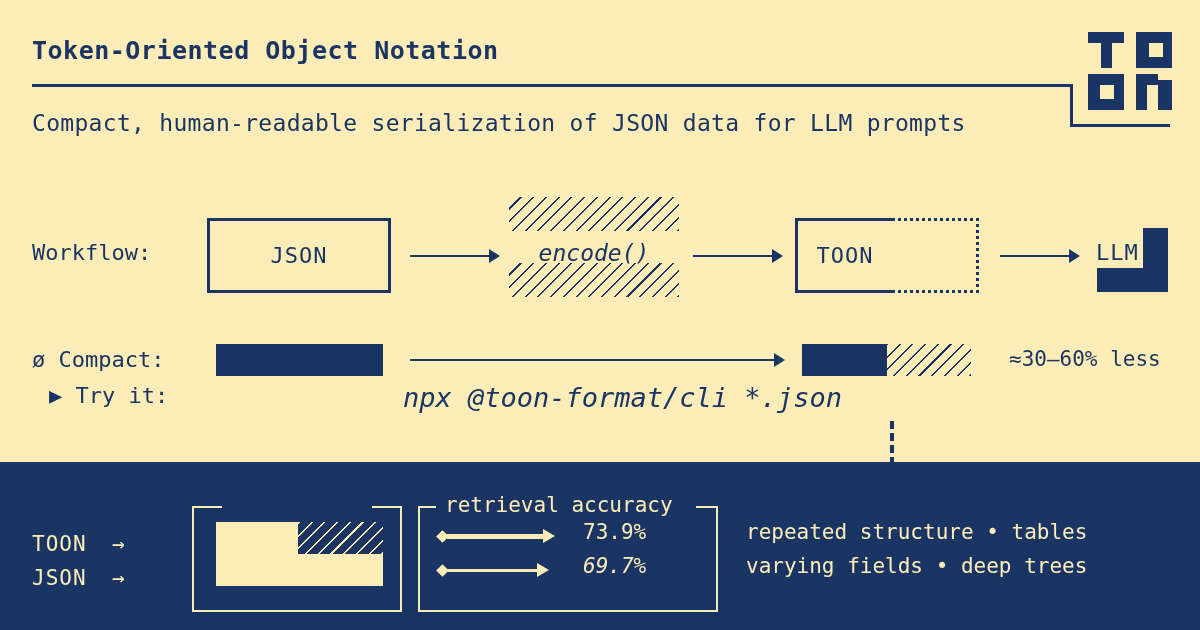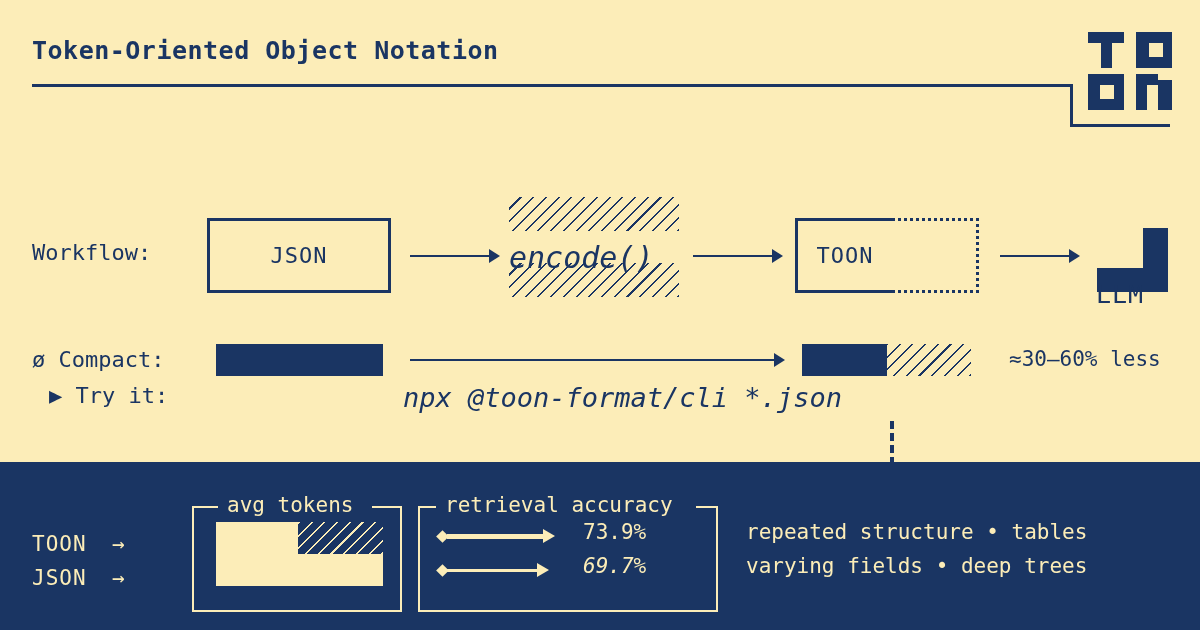--- a/index.html
+++ b/index.html
@@ -152,22 +152,22 @@
     border-top: 7px solid transparent;
     border-bottom: 7px solid transparent;
     border-left: 11px solid #1a3563;
   }
 
   .encode {
     position: absolute;
     left: 509px;
     top: 240px;
     width: 170px;
-    text-align: left;
-    font-size: 30px;
+    text-align: center;
+    font-size: 23px;
     font-style: italic;
     white-space: nowrap;
   }
   .hatch-band {
     position: absolute;
     left: 509px;
     width: 170px;
     height: 34px;
     background-image: repeating-linear-gradient(
       -45deg,
@@ -175,25 +175,24 @@
       rgba(0,0,0,0) 1.5px, rgba(0,0,0,0) 9px
     );
   }
   .hatch-top { top: 197px; }
   .hatch-bot { top: 263px; }
 
   .llm-text {
     position: absolute;
     left: 1096px;
     top: 240px;
-    font-size: 25px;
+    font-size: 22px;
     letter-spacing: 1px;
     z-index: 2;
     white-space: nowrap;
-    margin-top: 40px;
   }
   .llm-corner {
     position: absolute;
     left: 1097px;
     top: 228px;
     width: 71px;
     height: 64px;
   }
   .llm-corner .vbar {
     position: absolute;
@@ -367,20 +366,21 @@
 </style>
 </head>
 <body>
 
 <div id="canvas">
 
   <div class="title">Token-Oriented Object Notation</div>
   <div class="rule-h1"></div>
   <div class="rule-v"></div>
   <div class="rule-h2"></div>
+  <div class="subtitle">Compact, human-readable serialization of JSON data for LLM prompts</div>
 
   <div class="logo">
     <svg width="84" height="78" viewBox="0 0 84 78" xmlns="http://www.w3.org/2000/svg">
 
       <rect x="0" y="0" width="36" height="11" fill="#1a3563"></rect>
       <rect x="13" y="11" width="11" height="25" fill="#1a3563"></rect>
 
       <rect x="48" y="0" width="36" height="36" fill="#1a3563"></rect>
       <rect x="61" y="11" width="14" height="14" fill="#fcedb8"></rect>
 
@@ -446,21 +446,20 @@
   <div class="panel">
 
     <div class="rowlab rowlab-toon">TOON</div>
     <div class="rowarrow" style="top:70px;">→</div>
     <div class="rowlab rowlab-json">JSON</div>
     <div class="rowarrow" style="top:104px;">→</div>
 
     <div class="grp" style="left:192px; top:44px; width:210px;">
       <div class="grp-top" style="left:0; width:28px;"></div>
       <div class="grp-top" style="right:0; width:28px;"></div>
-      <div class="grp-legend" style="left:24px;">avg tokens</div>
     </div>
     <div class="pbar pbar-solid" style="left:216px; top:60px; width:82px;"></div>
     <div class="pbar pbar-hatch" style="left:298px; top:60px; width:85px;"></div>
     <div class="pbar pbar-solid" style="left:216px; top:92px; width:167px;"></div>
 
     <div class="grp" style="left:418px; top:44px; width:300px;">
       <div class="grp-top" style="left:0; width:20px;"></div>
       <div class="grp-top" style="right:0; width:20px;"></div>
       <div class="grp-legend" style="left:16px;">retrieval accuracy</div>
     </div>

